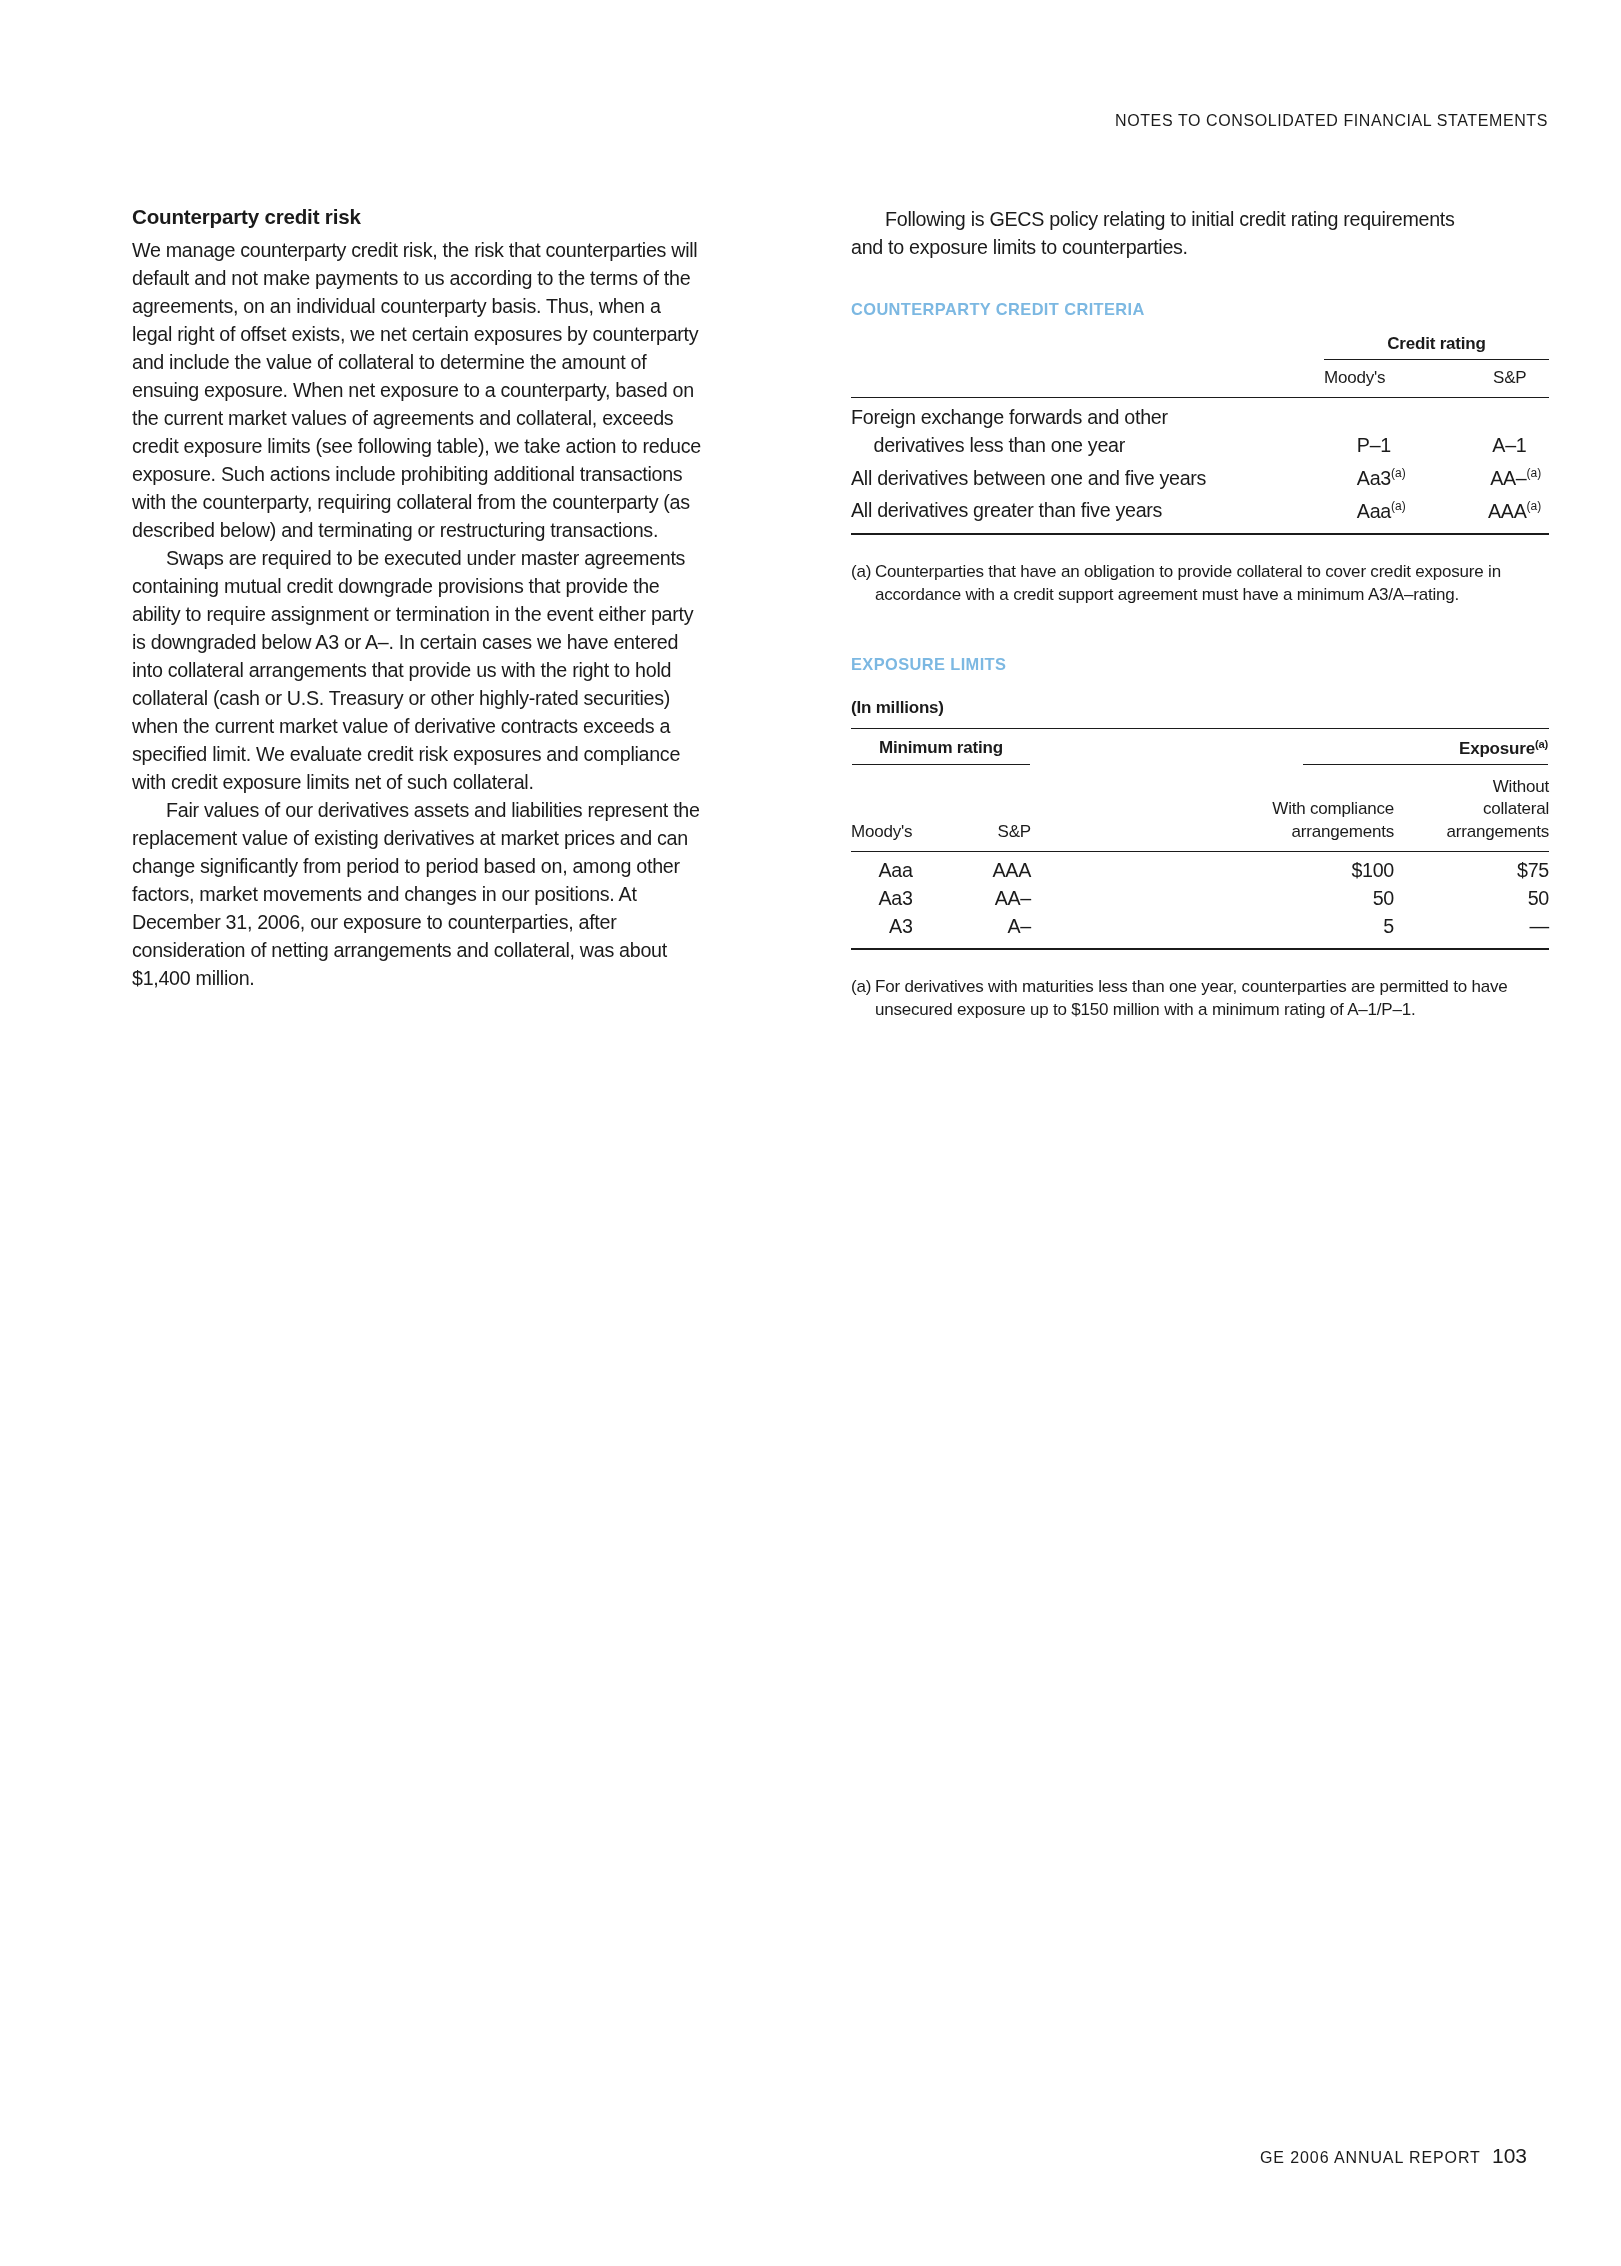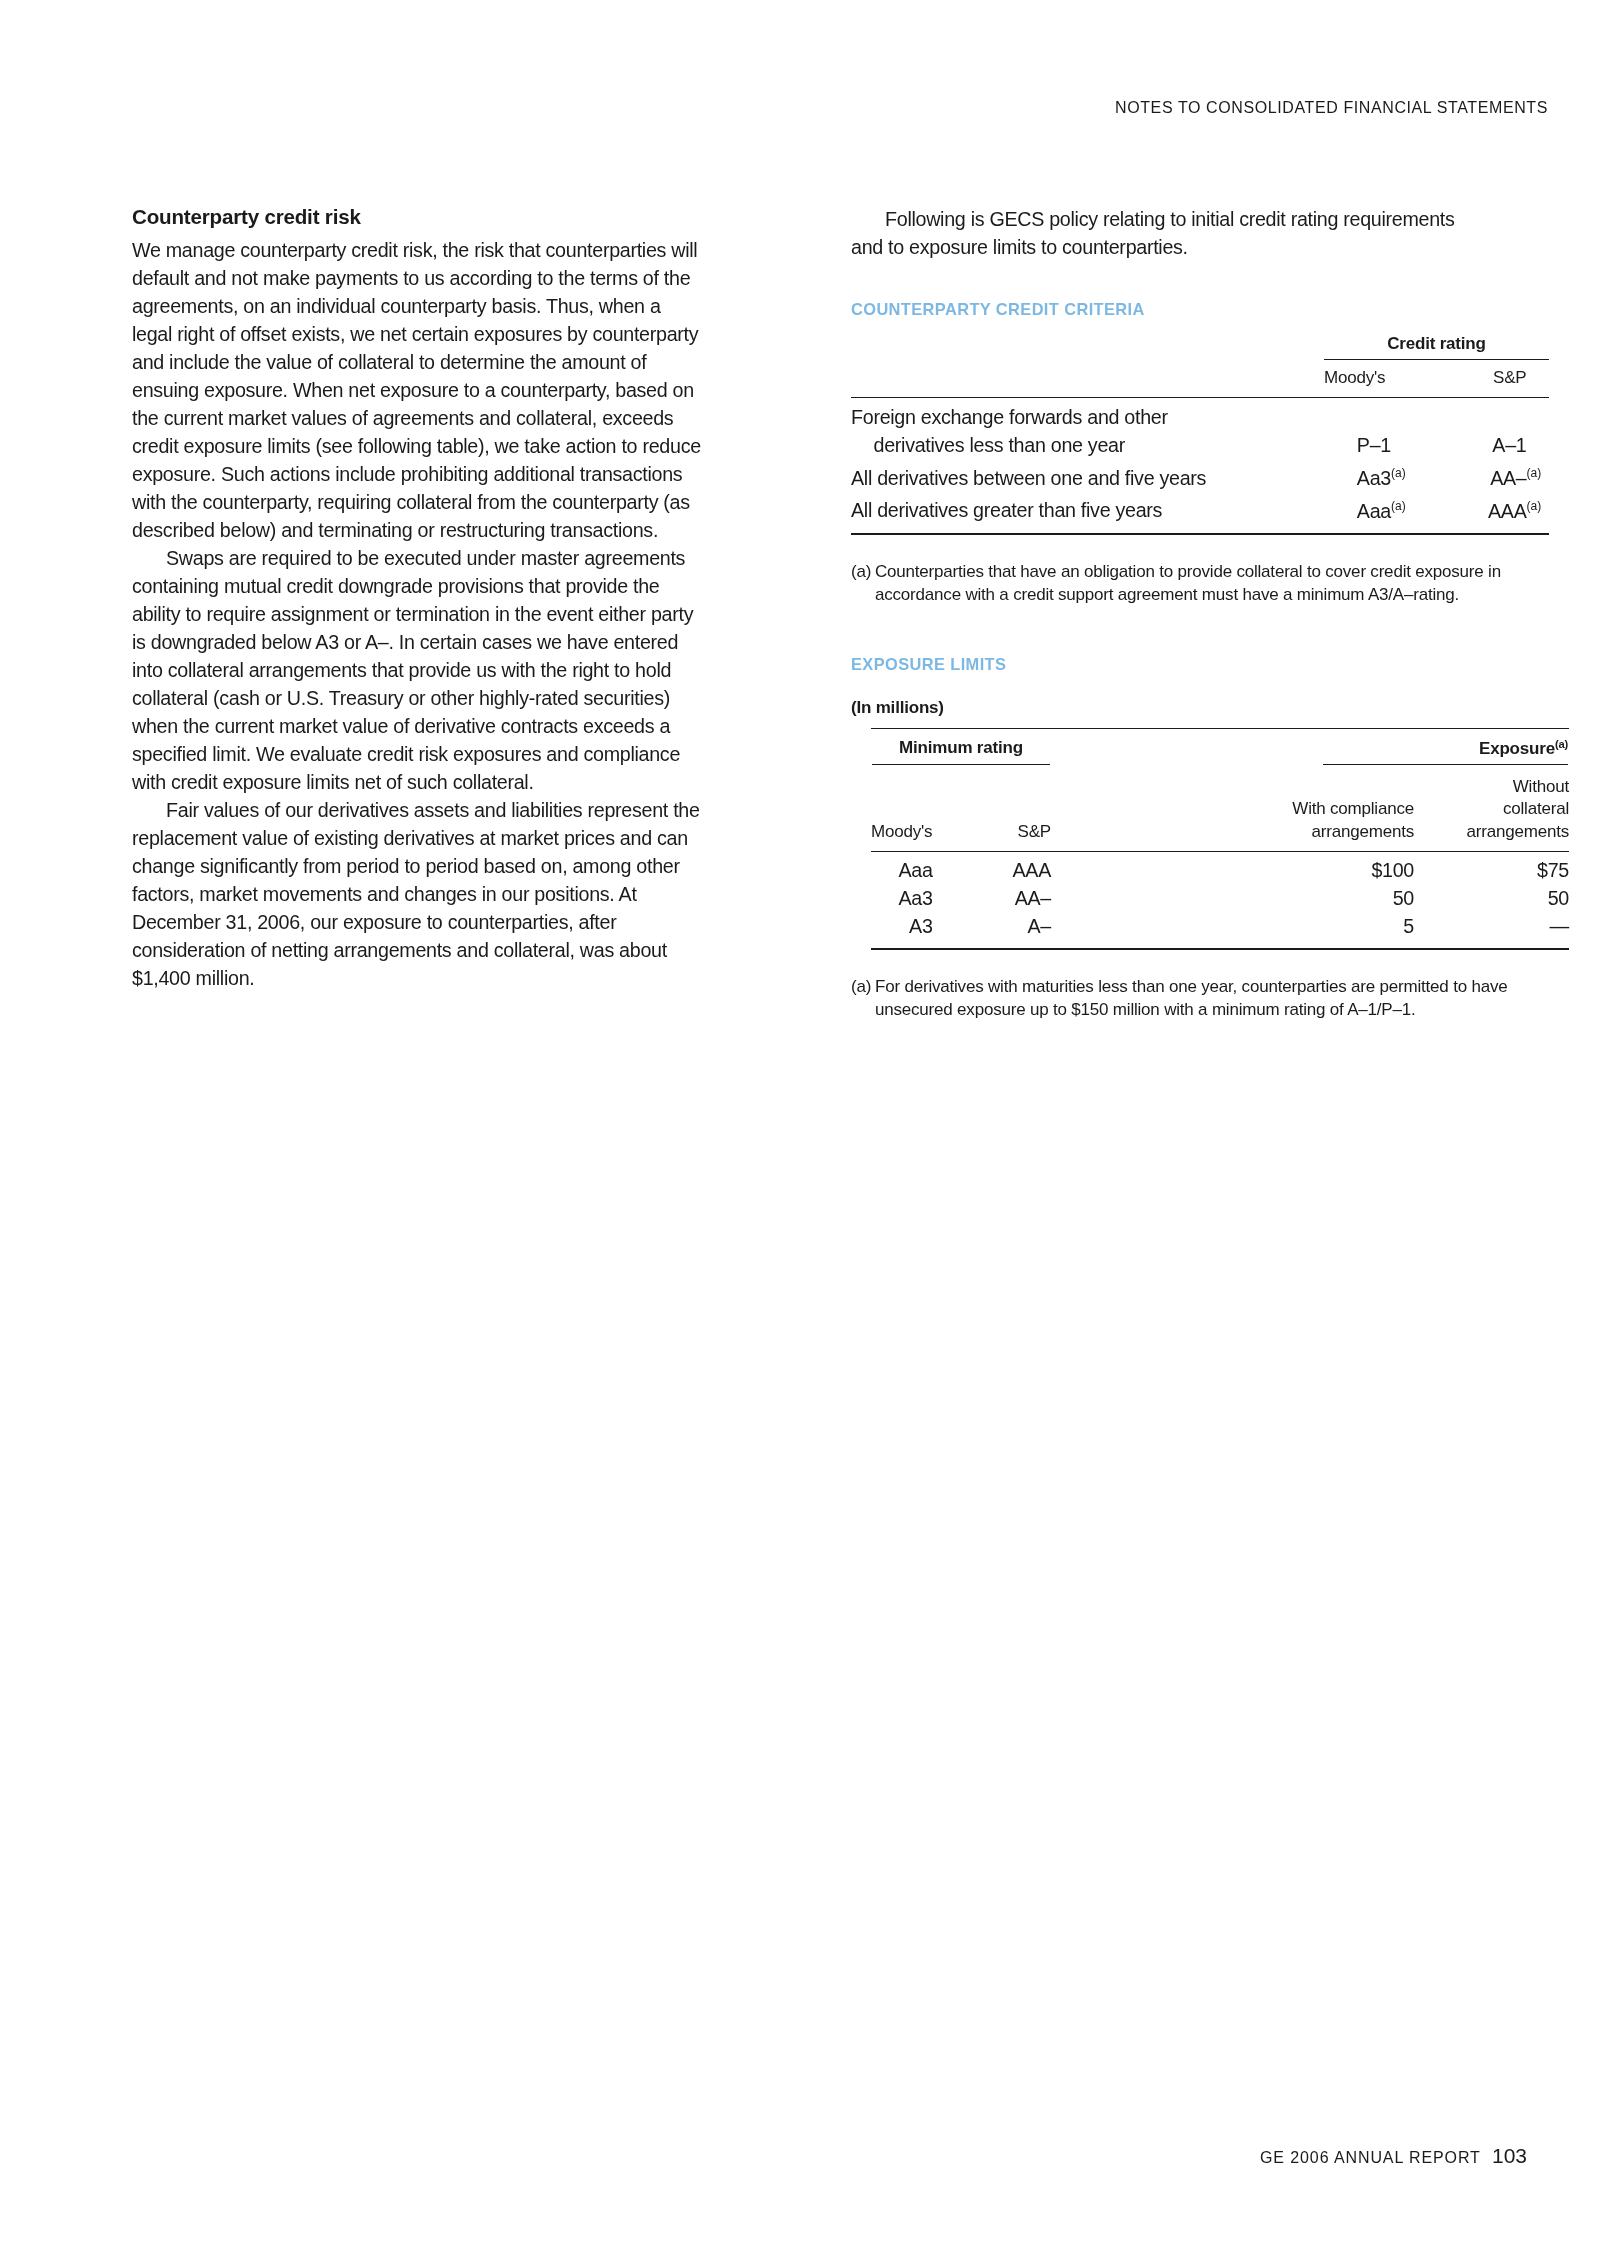--- a/index.html
+++ b/index.html
@@ -7,21 +7,21 @@
     position:relative;
     width:1622px;height:2266px;
     background:#ffffff;
     font-family:"Liberation Sans", sans-serif;
     color:#1b1b1b;
     overflow:hidden;
     margin:0 auto;
   }
   
   .top-note{
-    position:absolute;top:99px;right:74px;
+    position:absolute;top:112px;right:74px;
     font-size:16px;letter-spacing:0.6px;color:#1b1b1b;
   }
   
   .col-left{position:absolute;left:132px;top:205px;width:573px;}
   .col-right{position:absolute;left:851px;top:205px;width:698px;}
 
   .col-left h2{
     font-size:20.6px;font-weight:bold;margin:0 0 6.6px 0;letter-spacing:-0.2px;
   }
   .body-p{
@@ -63,21 +63,21 @@
   }
   
   .footnote{
     margin:25px 0 0 0;font-size:17px;line-height:23.4px;letter-spacing:-0.2px;
     padding-left:24px;
   }
   .fn-marker{display:inline-block;width:24px;margin-left:-24px;}
 
   
   .units-note{font-size:17px;letter-spacing:-0.2px;margin:0 0 9.4px 0;font-weight:bold;}
-  .t2{font-size:19.7px;letter-spacing:-0.3px;border-top:1.9px solid #1b1b1b;margin-left:20px;}
+  .t2{font-size:19.7px;letter-spacing:-0.3px;border-top:1.9px solid #1b1b1b;}
   .t2 .group-left{
     width:178px;border-bottom:1.9px solid #1b1b1b;text-align:center;
     font-weight:bold;font-size:17px;letter-spacing:-0.2px;padding:8.4px 0 5.6px 0;
   }
   .t2 .group-right{
     width:245px;margin-left:auto;border-bottom:1.9px solid #1b1b1b;text-align:right;
     font-weight:bold;font-size:17px;letter-spacing:-0.2px;padding:8.4px 0 5.6px 0;
   }
   .t2 .group-right sup{font-size:11.2px;vertical-align:5.6px;}
   .t2 .head2 td{

